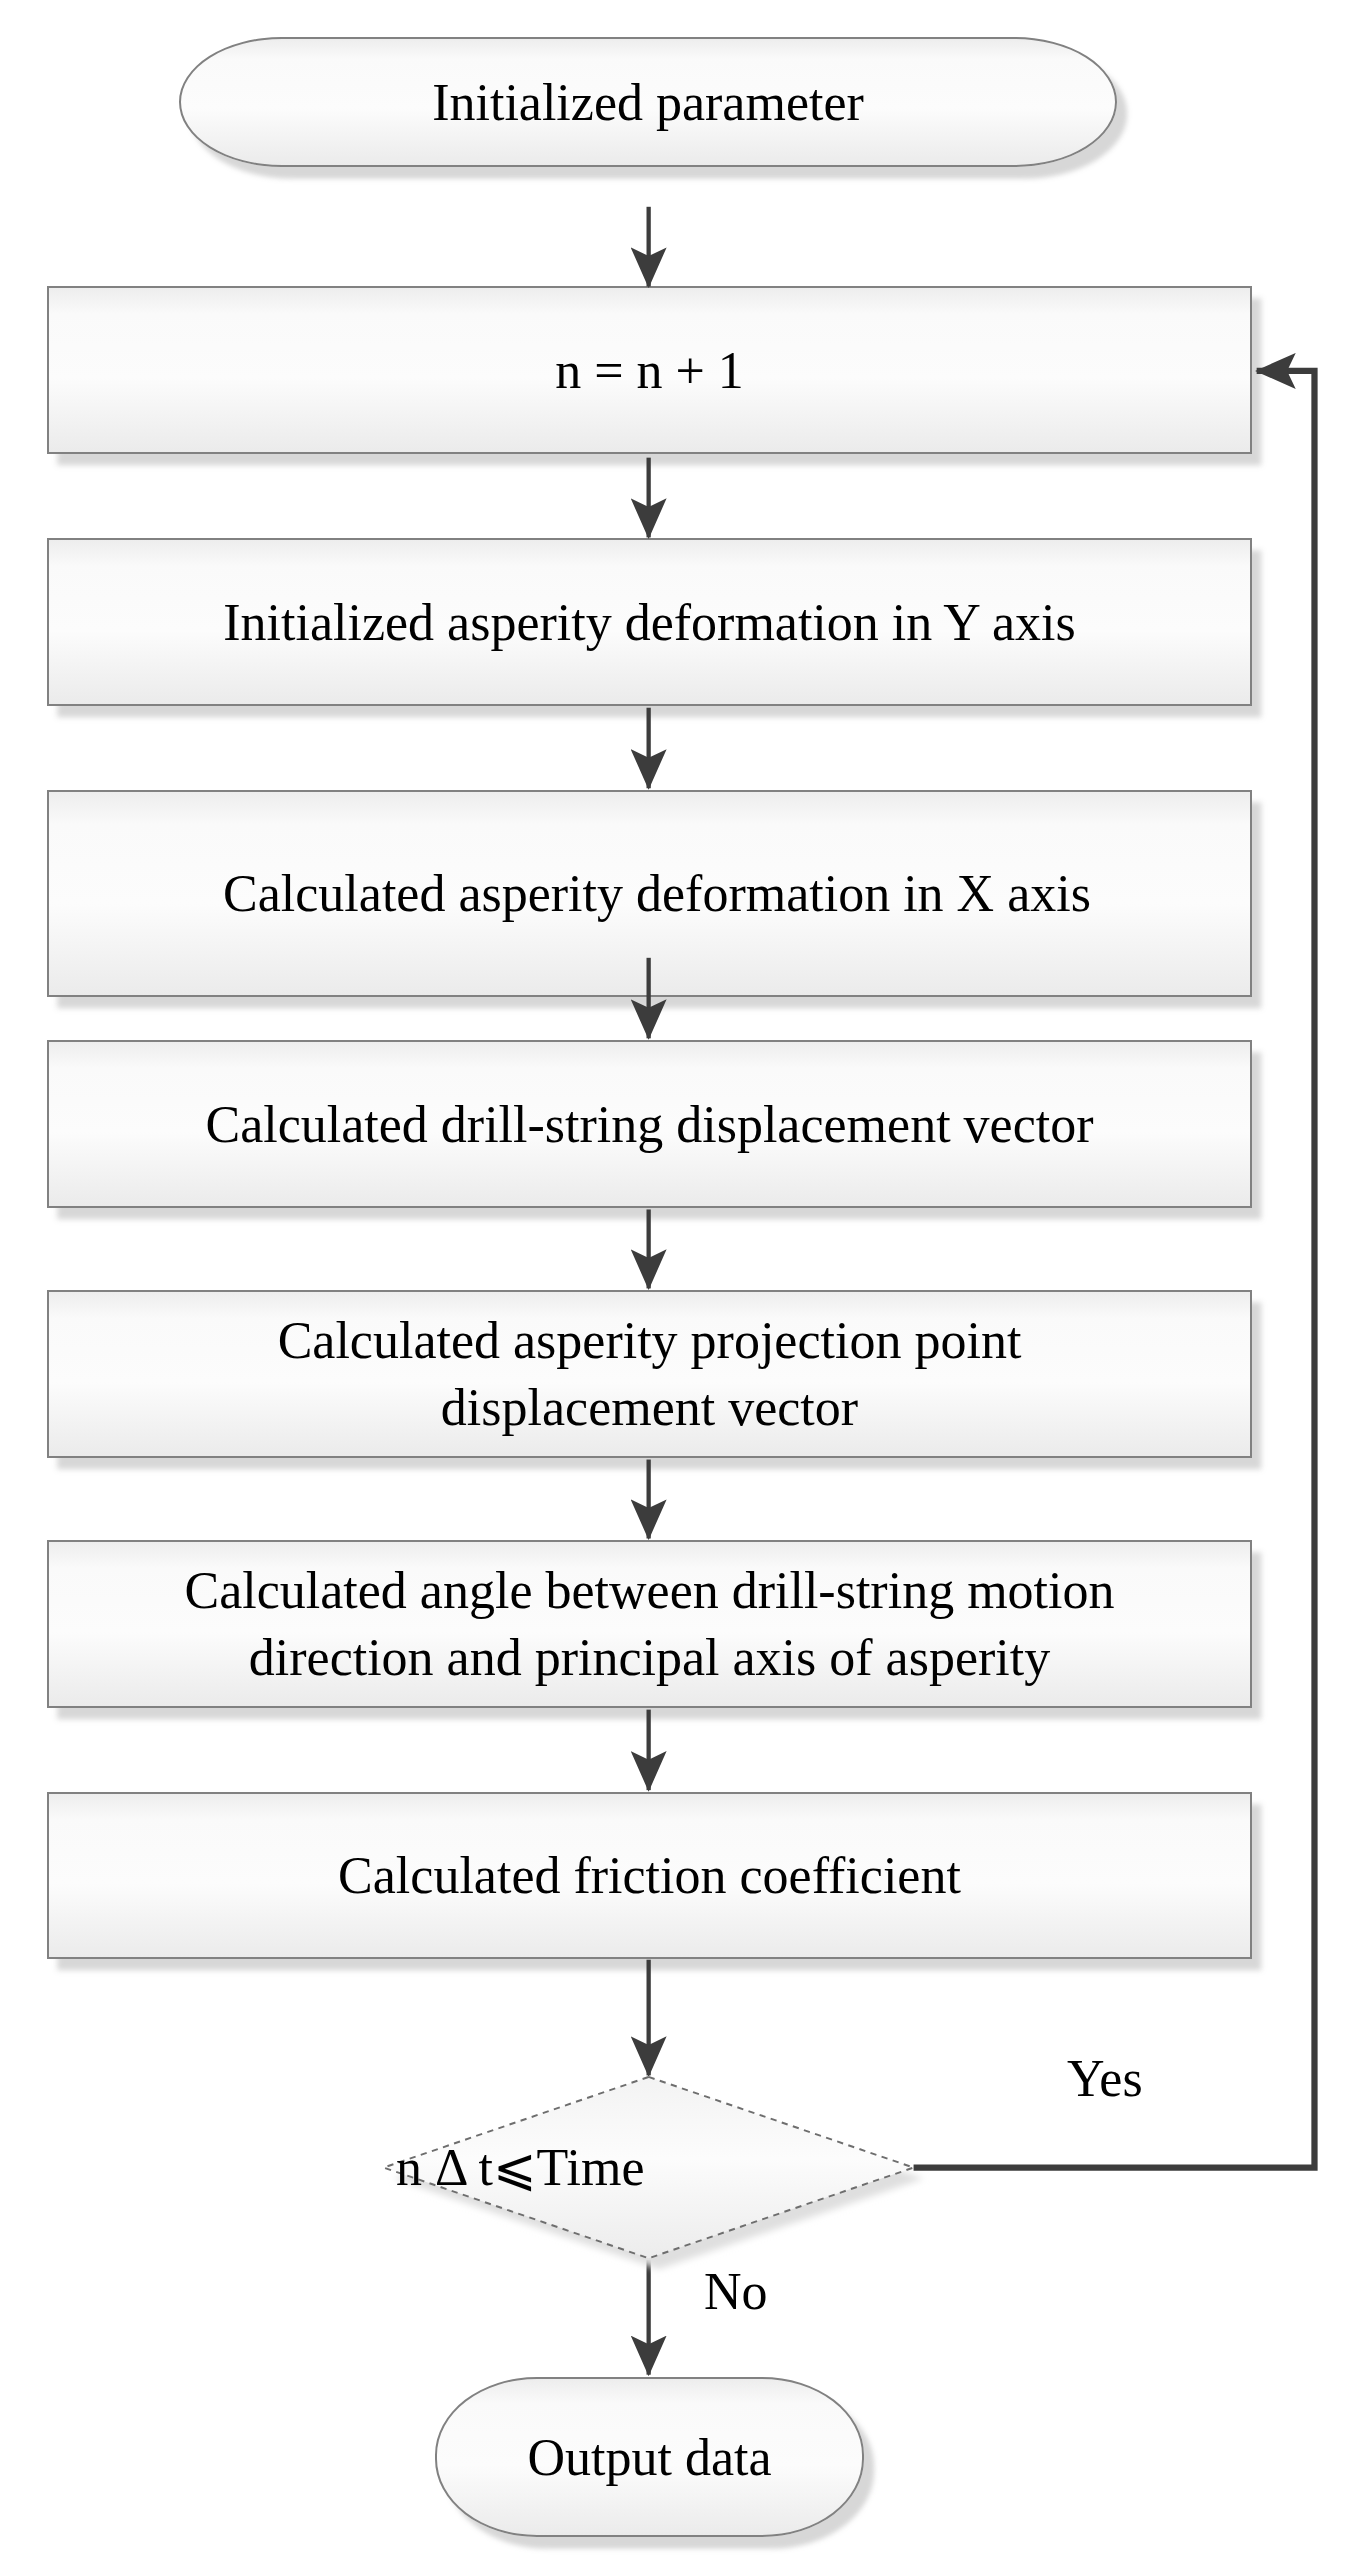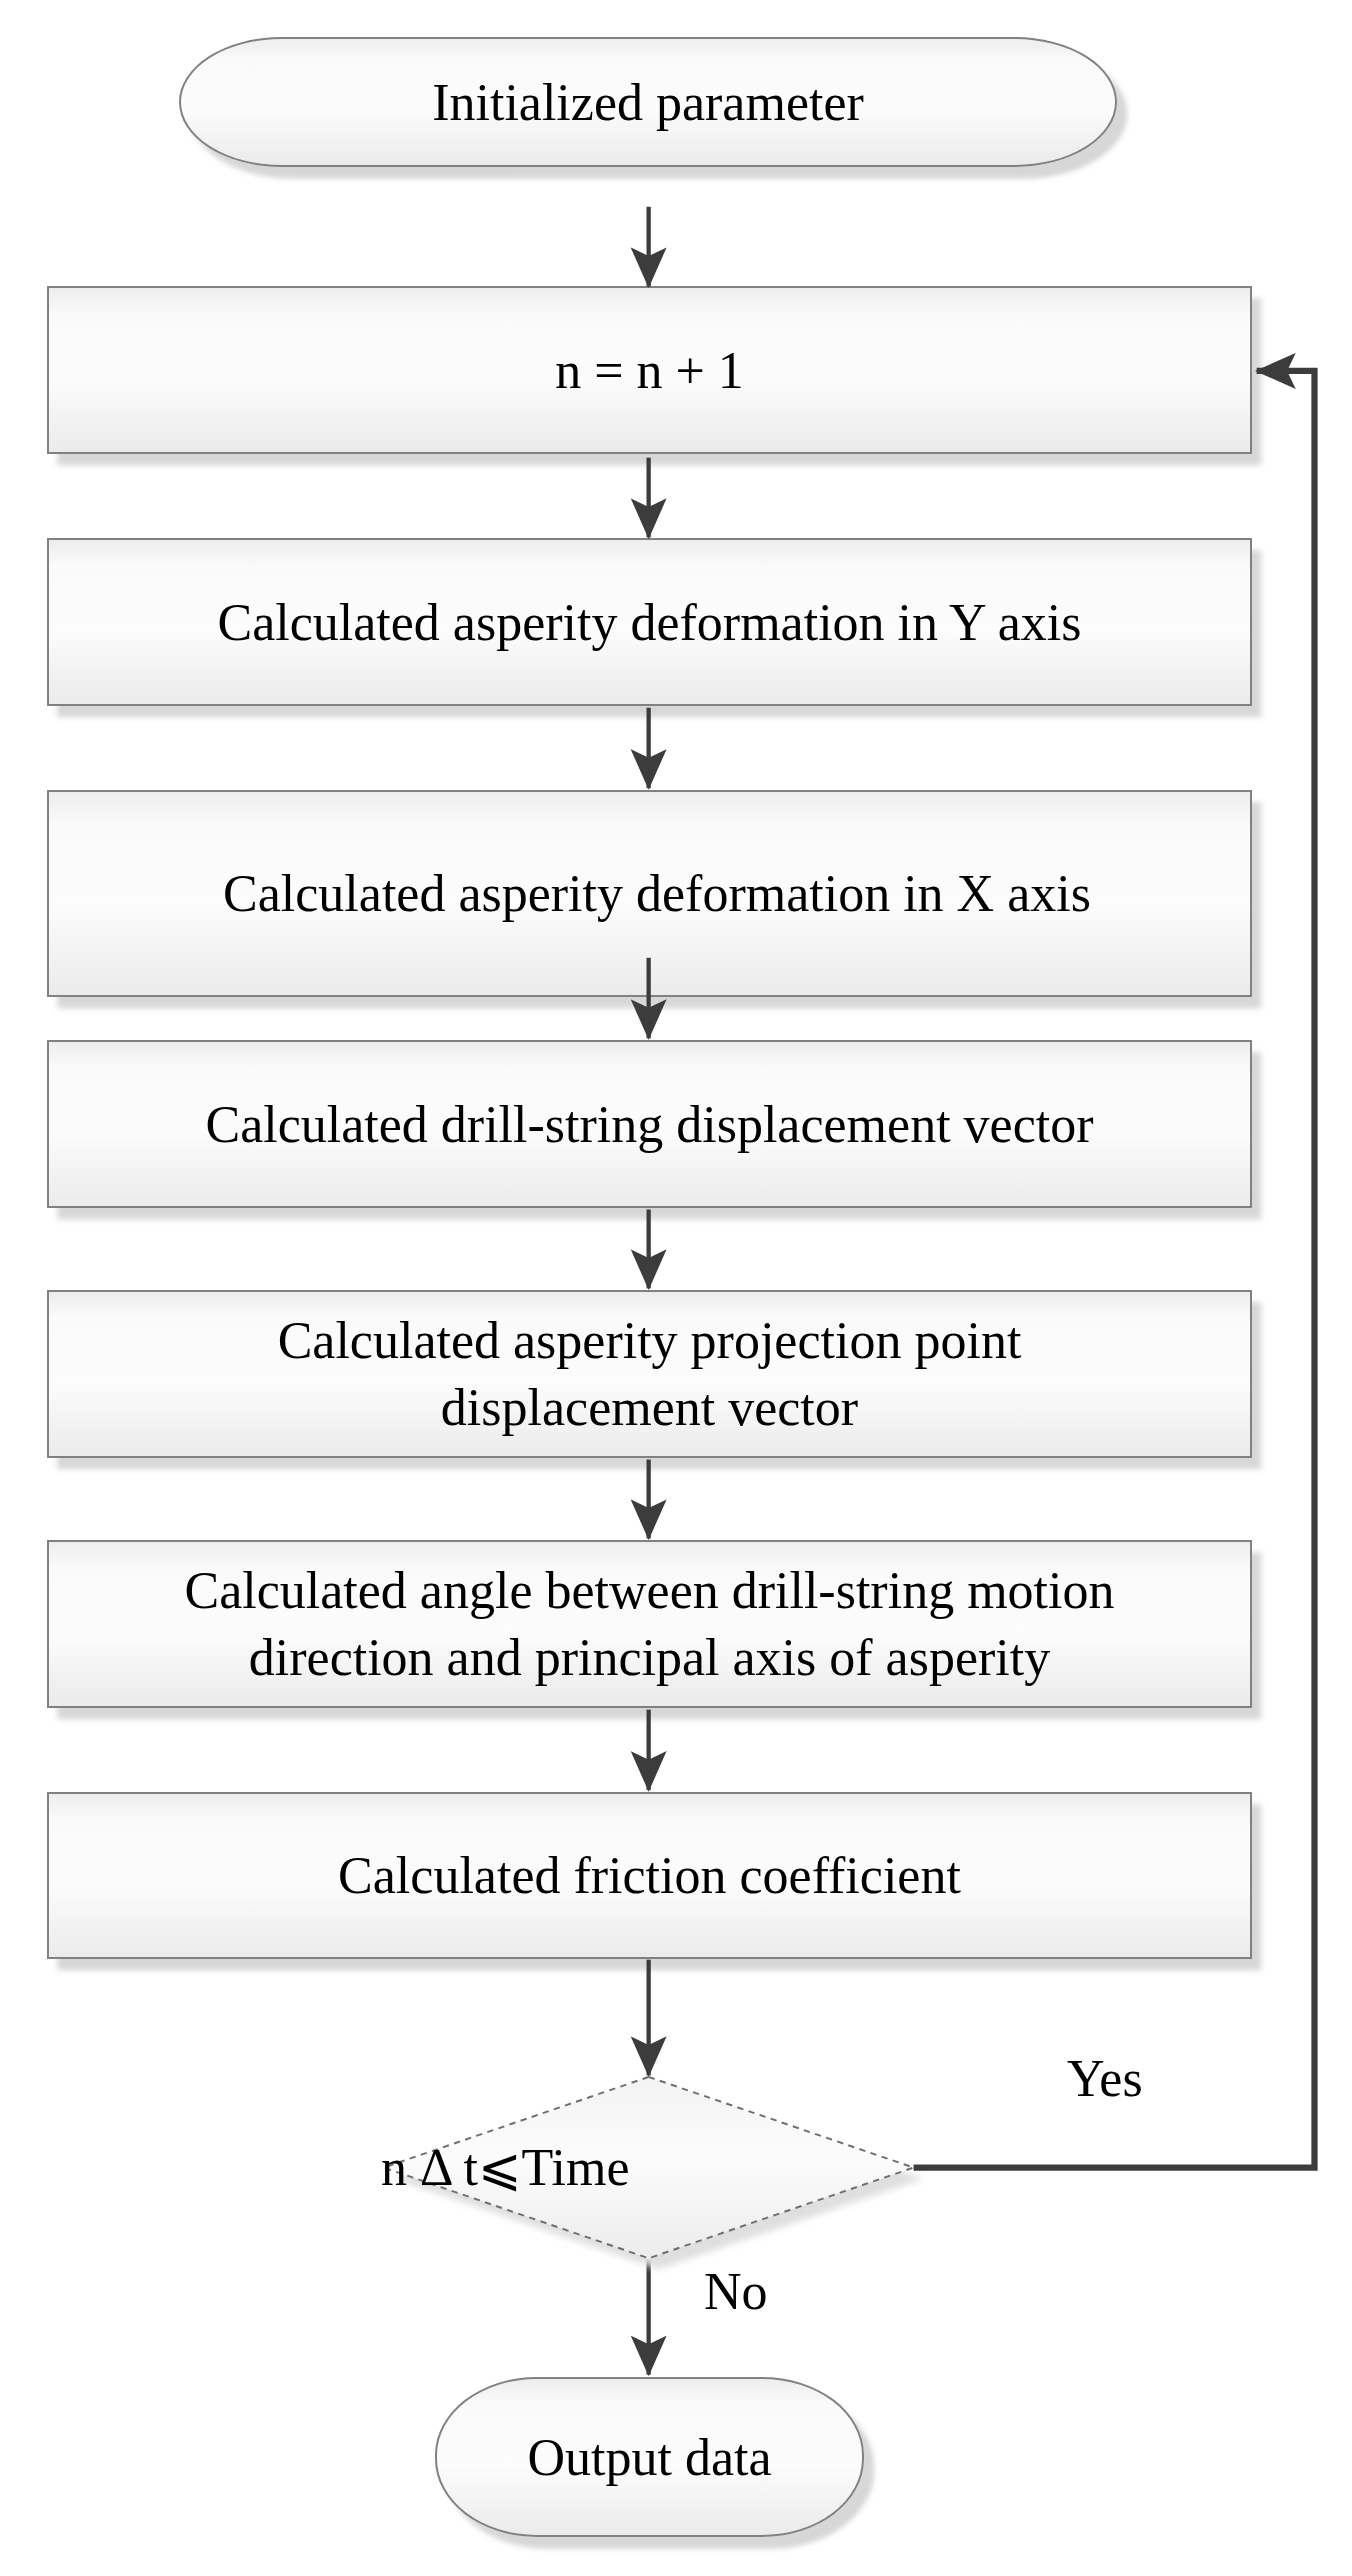--- a/index.html
+++ b/index.html
@@ -44,39 +44,39 @@
     left:0;top:0;
     z-index:2;
     pointer-events:none;
   }
   .edge-label{
     position:absolute;
     z-index:3;
     font-size:52px;
     line-height:66px;
   }
-  #label-decision{left:381px;top:2135px;width:547px;height:66px;line-height:66px;}
+  #label-decision{left:396px;top:2135px;width:547px;height:66px;line-height:66px;}
   #label-yes{left:1067px;top:2046px;width:156px;height:66px;}
   #label-no{left:704px;top:2259px;width:156px;height:66px;}
 </style>
 </head>
 <body>
 
 <div class="canvas">
 
   <div class="node terminator" id="node-start">
     <span class="line">Initialized parameter</span>
   </div>
 
   <div class="node process" id="node-increment">
     <span class="line">n = n + 1</span>
   </div>
 
   <div class="node process" id="node-deform-y">
-    <span class="line">Calculated asperity deformation in Y axis</span>
+    <span class="line">Initialized asperity deformation in Y axis</span>
   </div>
 
   <div class="node process" id="node-deform-x">
     <span class="line">Calculated asperity deformation in X axis</span>
   </div>
 
   <div class="node process" id="node-drill-vector">
     <span class="line">Calculated drill-string displacement vector</span>
   </div>
 

